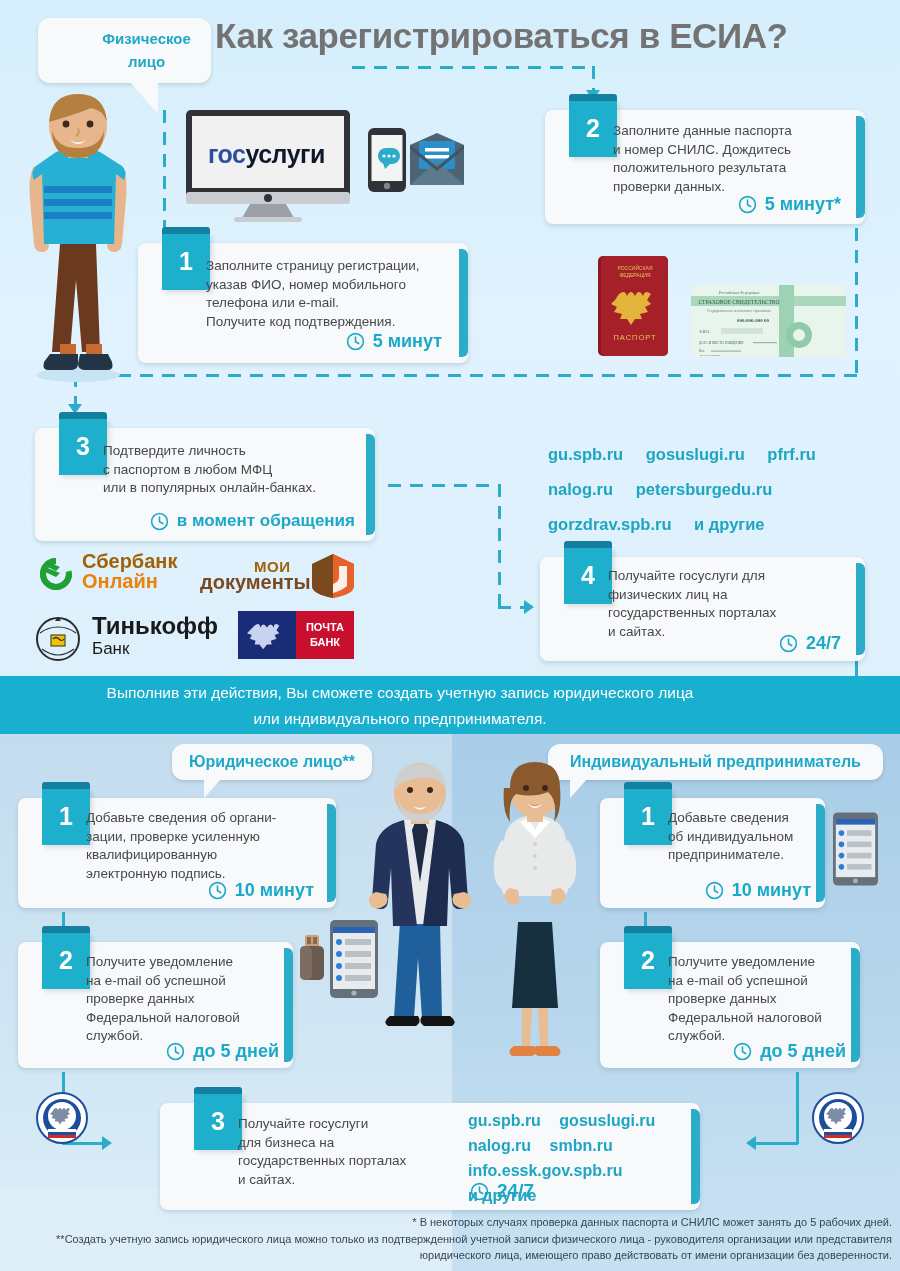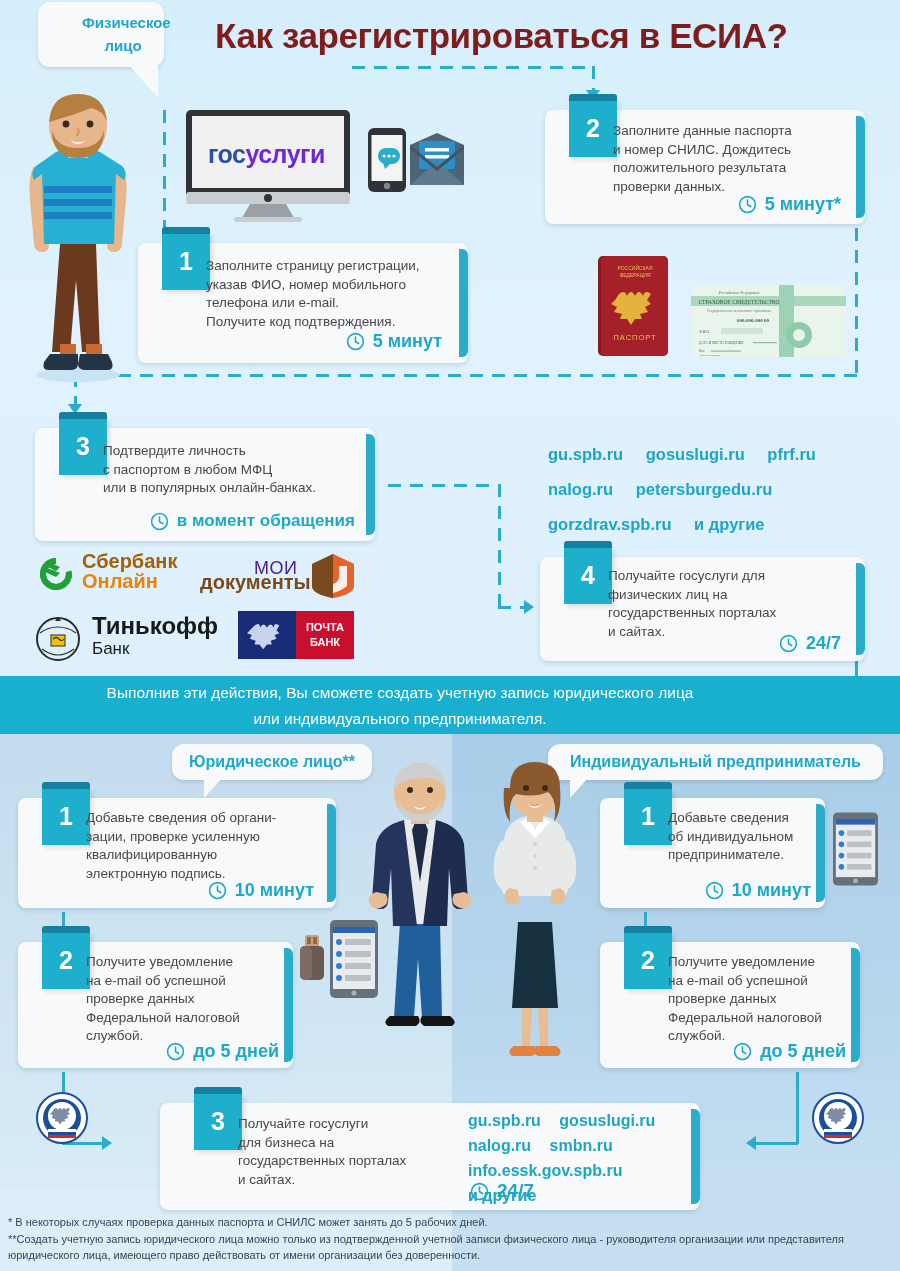--- a/index.html
+++ b/index.html
@@ -35,39 +35,39 @@
     background: #ddeef9;
   }
   .band-foot-r {
     position: absolute; left: 452px; top: 1189px; width: 448px; height: 82px;
     background: #c6e0f2;
   }
 
   
   .title {
     position: absolute; left: 215px; top: 16px; width: 665px;
-    font-size: 35px; font-weight: bold; color: #7f1d1d;
+    font-size: 35px; font-weight: bold; color: #737373;
     letter-spacing: -0.4px; white-space: nowrap;
   }
 
   
   .bubble {
     position: absolute;
     background: #f7f9fa;
     border-radius: 12px;
     color: #1fa8c8;
     font-weight: bold;
     text-align: center;
     box-shadow: 0 2px 4px rgba(0,0,0,.12);
   }
   .bubble .tail {
     position: absolute; width: 0; height: 0; border-style: solid;
   }
   #bubble-fl {
-    left: 38px; top: 2px; width: 126px; height: 65px;
+    left: 38px; top: 18px; width: 173px; height: 65px;
     font-size: 15px; line-height: 23px; padding-top: 9px; padding-left: 44px;
   }
   #bubble-fl .tail {
     left: 90px; top: 62px;
     border-width: 34px 0 0 30px;
     border-color: #f7f9fa transparent transparent transparent;
   }
   #bubble-le {
     left: 172px; top: 744px; width: 200px; height: 36px;
     font-size: 16px; line-height: 36px;
@@ -173,21 +173,21 @@
   
   .banner {
     position: absolute; left: 0; top: 676px; width: 800px; height: 58px;
     color: #fff; font-size: 15.5px; text-align: center;
     line-height: 26px; padding-top: 4px;
   }
 
   
   .notes {
     position: absolute; left: 8px; top: 1214px; width: 884px;
-    color: #37464f; font-size: 11px; line-height: 16.5px;
+    color: #37464f; font-size: 11px; line-height: 16.5px; text-align: right;
   }
 
   
   .dash-h, .dash-v {
     position: absolute; background-repeat: repeat;
   }
   .dash-h { height: 3px;
     background-image: linear-gradient(90deg, #2bacc9 60%, rgba(0,0,0,0) 0);
     background-size: 22px 3px; }
   .dash-v { width: 3px;
@@ -206,21 +206,21 @@
     border-left: 10px solid #2bacc9;
   }
 
   
   .ill { position: absolute; }
 
   
   .monitor { left: 186px; top: 110px; width: 164px; height: 110px; }
   .logo-gos { font-size: 25px; font-weight: bold; letter-spacing: -0.5px; }
   .logo-gos .g { color: #2b4f9e; margin-top: 44px; }
-  .logo-gos .u { color: #6d28d9; }
+  .logo-gos .u { color: #0f172a; }
 </style>
 </head>
 <body>
 
 <div class="page">
 
   <div class="band-top"></div>
   <div class="band-strip"></div>
   <div class="band-le"></div>
   <div class="band-ip"></div>
@@ -409,21 +409,21 @@
       <path d="M22 6 a16 16 0 1 0 16 16 h-6 a10 10 0 1 1 -10 -10z" fill="#21a038"></path>
       <path d="M10 13 l12 6 l4 -4 l-14 -6z" fill="#21a038"></path>
       <path d="M9 19 l13 6 l4 -4 l-15 -6z" fill="#21a038"></path>
       <path d="M22 6 a16 16 0 1 0 15.6 12.5 l-5.9 1.4 A10 10 0 1 1 22 12z" fill="#21a038"></path>
     </svg>
     <div style="position:absolute; left:48px; top:-2px; font-size:20px; font-weight:bold; color:#a16207;">Сбербанк</div>
     <div style="position:absolute; left:48px; top:18px; font-size:20px; font-weight:bold; color:#e8830c;">Онлайн</div>
   </div>
 
   <div class="ill" style="left:200px; top:558px;">
-    <div style="position:absolute; left:54px; top:0px; font-size:18px; font-weight:normal; color:#4c1d95; letter-spacing:.5px;">МОИ</div>
+    <div style="position:absolute; left:54px; top:0px; font-size:15px; font-weight:bold; color:#a16207; letter-spacing:.5px;">МОИ</div>
     <div style="position:absolute; left:0px; top:13px; font-size:20px; font-weight:bold; color:#7a4a1e;">документы</div>
     <svg style="position:absolute; left:112px; top:-4px;" width="42" height="44" viewBox="0 0 42 44">
       <path d="M21 0 l21 10 v22 q0 8 -21 12 q-21 -4 -21 -12 v-22z" fill="#c98f5e"></path>
       <path d="M21 0 l21 10 v22 q0 8 -21 12z" fill="#e8632a"></path>
       <path d="M21 0 l0 44 q-21 -4 -21 -12 v-22z" fill="#7a4a1e"></path>
       <path d="M27 12 h8 v20 q-6 5 -14 7 v-9 q6 -2 6 -7z" fill="#fff" opacity=".9"></path>
     </svg>
   </div>
 
   <div class="ill" style="left:34px; top:613px;">

